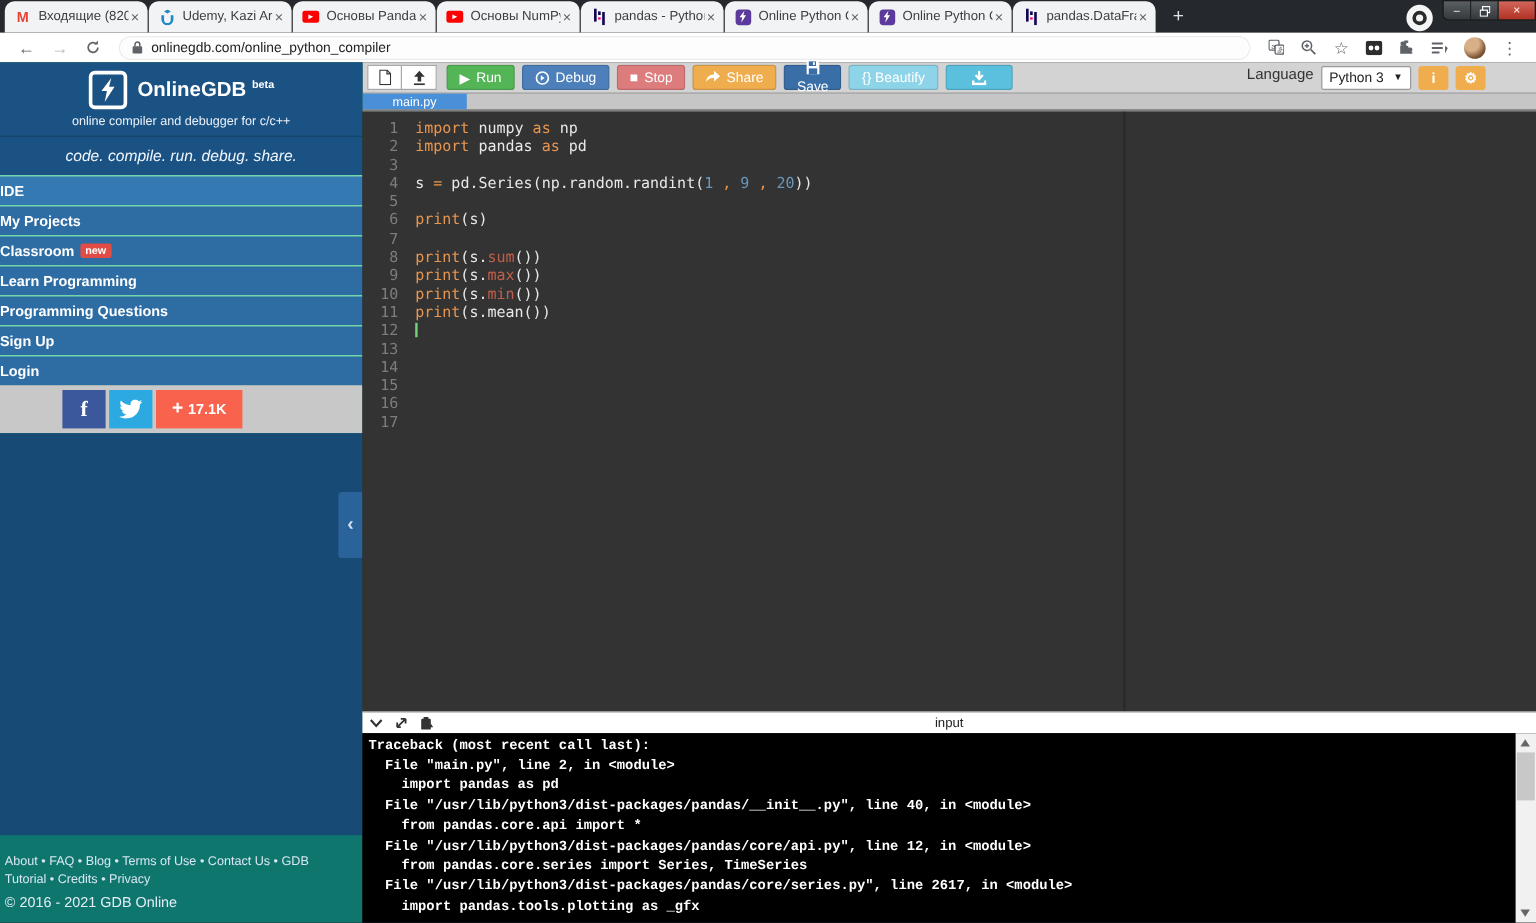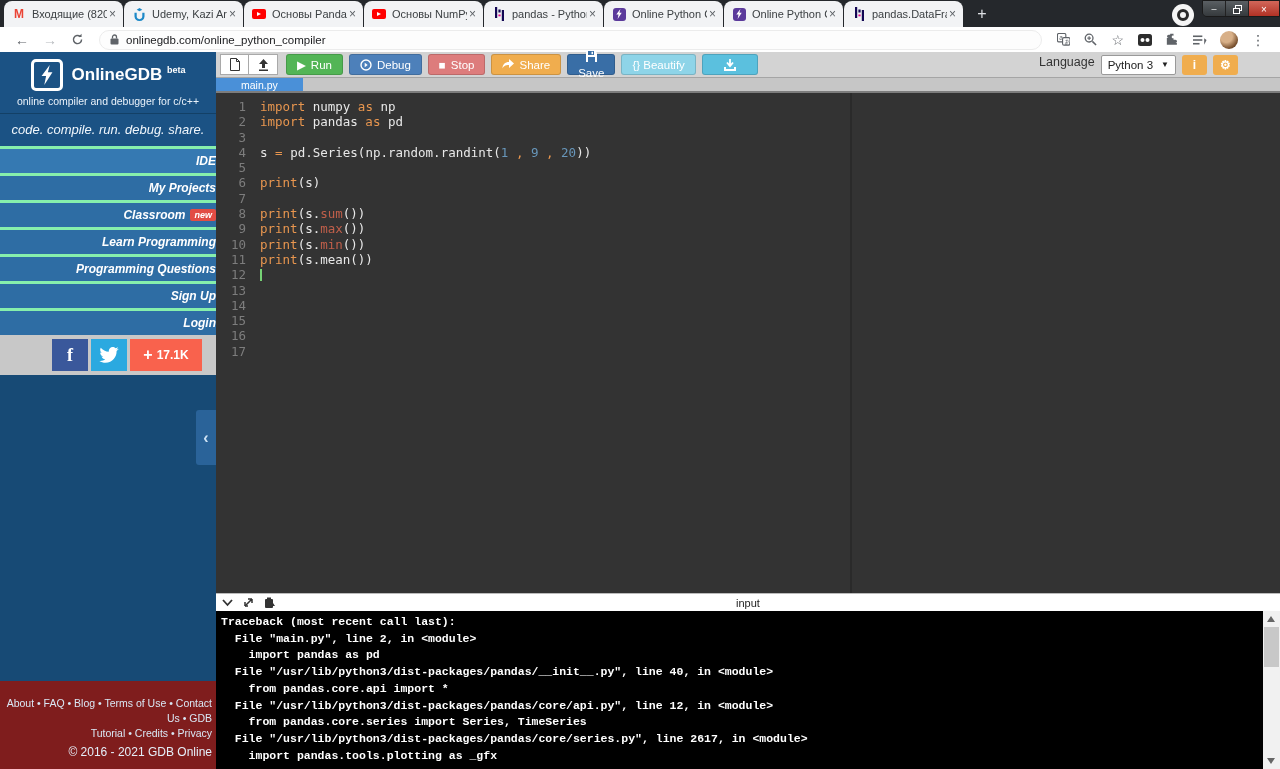--- a/index.html
+++ b/index.html
@@ -38,42 +38,42 @@
   .addr .lock { margin-right:7px; }
   .addr .url { font-size:11.5px; color:#202124; }
   .right-icos { display:flex; align-items:center; }
   .avatar { width:18px; height:18px; border-radius:50%; margin:0 6px;
     background:radial-gradient(circle at 35% 30%, #d8b088 0 35%, #7a5230 70%, #4a2f18); }
 
   
   .page { flex:1; display:flex; }
 
   
-  .sidebar { width:216px; background:#7f1d1d; display:flex; flex-direction:column; color:#fff; position:relative; }
+  .sidebar { width:302px; background:#0f766e; display:flex; flex-direction:column; color:#fff; position:relative; }
   .sb-head { background:#1b5284; padding:7px 0 6px; text-align:center; }
   .sb-brandrow { display:flex; align-items:center; justify-content:center; gap:9px; }
   .sb-logo { width:32px; height:32px; border:3px solid #fff; border-radius:5px; display:flex; align-items:center; justify-content:center; }
   .sb-title { font-size:17px; font-weight:bold; }
   .sb-title sup { font-size:9px; font-weight:bold; }
   .sb-sub { font-size:10.5px; margin-top:4px; color:#eaf2fa; }
   .sb-tag { background:#1b5284; border-top:1px solid #134066; text-align:center; font-style:italic;
     font-size:13px; padding:8px 0 9px; color:#f0f6fc; }
   .sb-menu { display:flex; flex-direction:column; }
-  .sb-item { background:#2e6da4; border-top:3px solid #86efac; text-align:right; font-size:12px;
-    font-weight:bold; padding:5px 0; color:#fff; cursor:pointer;font-style:italic; }
+  .sb-item { background:#2e6da4; border-top:1px solid #86efac; text-align:left; font-size:12px;
+    font-weight:bold; padding:5px 0; color:#fff; cursor:pointer; }
   .sb-item.first { background:#3579b2; }
   .badge-new { background:#e24c44; color:#fff; font-size:9px; font-weight:bold; border-radius:2px;
     padding:1px 4px; margin-left:5px; vertical-align:1px; }
   .sb-social { background:#c8c8c8; display:flex; align-items:center; padding:4px 0 4px 52px; gap:3px; height:40px; }
   .soc { height:32px; display:flex; align-items:center; justify-content:center; color:#fff; }
   .soc.fb { width:36px; background:#3a589b; font-weight:bold; font-size:18px; font-family:"Liberation Serif", serif; }
   .soc.tw { width:36px; background:#2ba9e0; }
   .soc.at { width:72px; background:#f9624d; font-weight:bold; font-size:12px; gap:4px; }
   .sb-fill { flex:1; background:#174a75; }
-  .sb-footer { padding:0 4px 8px; text-align:right; font-size:10.5px; color:#d9e7f4; line-height:1.45;margin-top:15px; }
+  .sb-footer { padding:0 4px 8px; text-align:left; font-size:10.5px; color:#d9e7f4; line-height:1.45;margin-top:15px; }
   .sb-footer .copy { font-size:12px; margin-top:2px; color:#e4eef8; }
   .collapse-handle { position:absolute; right:0; top:358px; width:20px; height:55px; background:#2a6399;
     color:#cfe3f5; display:flex; align-items:center; justify-content:center; font-size:16px; font-weight:bold;
     border-radius:3px 0 0 3px; cursor:pointer; }
 
   
   .main { flex:1; display:flex; flex-direction:column; min-width:0; }
 
   
   .ide-toolbar { height:26px; background:#d3d3d3; border-bottom:1px solid #a5a5a5; display:flex;

